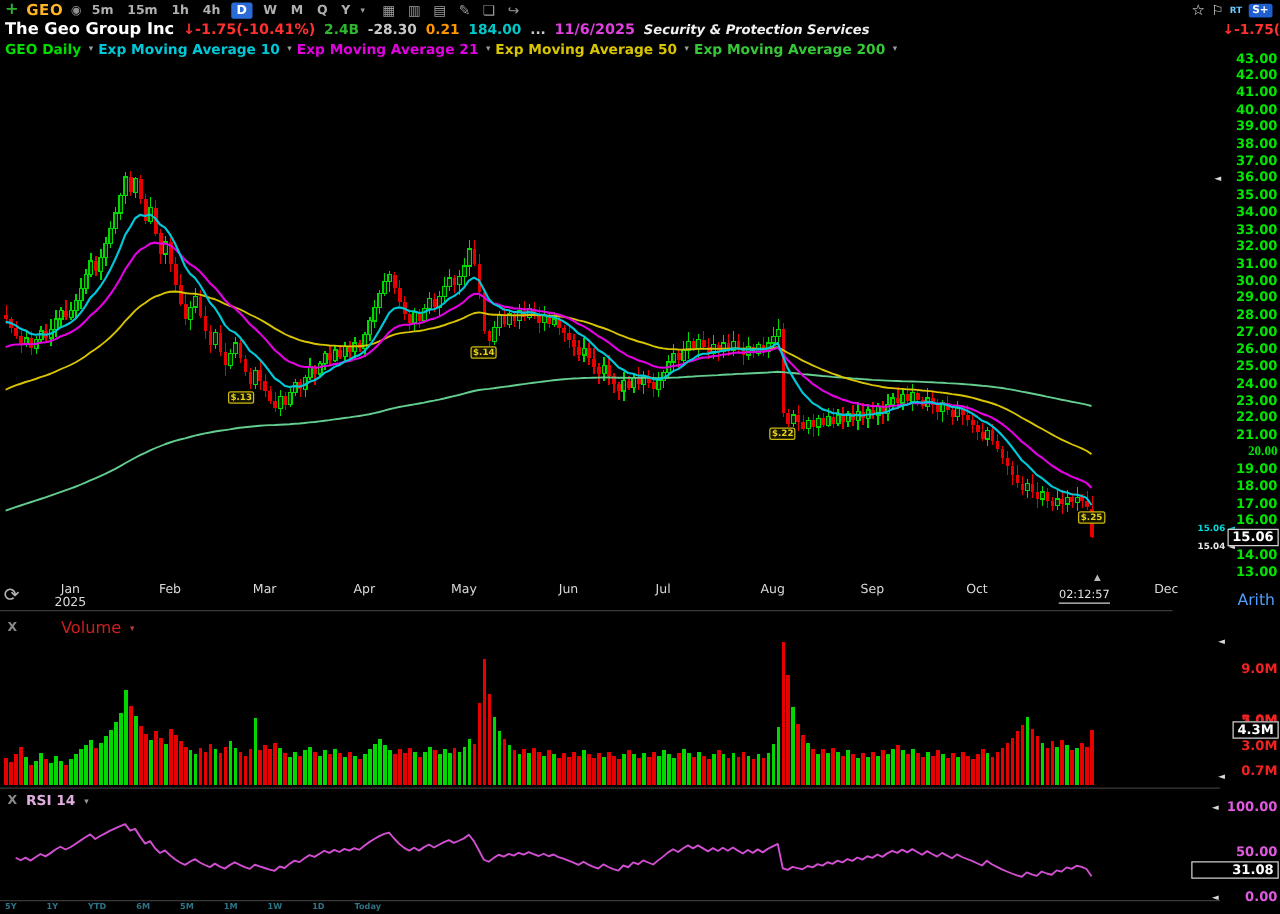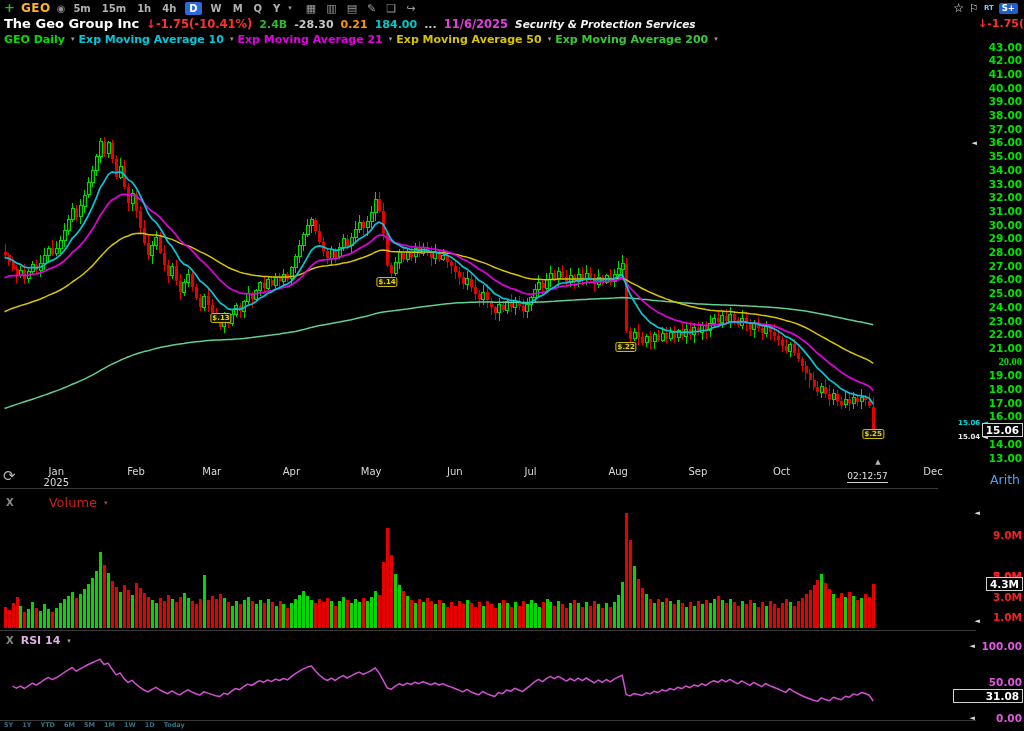--- a/index.html
+++ b/index.html
@@ -52,21 +52,21 @@
   .mrk{position:absolute;font-size:7px;z-index:4;}
   .monlab{position:absolute;color:#d9d9d9;font-size:10px;text-align:center;z-index:3;}
   .cntdwn{position:absolute;color:#e0e0e0;font-size:9px;z-index:3;
           border-bottom:1px solid #cfcfcf;padding-bottom:1px;}
   .arith{position:absolute;color:#4d9fff;font-size:12.5px;z-index:3;}
   .panehead{position:absolute;z-index:4;display:flex;align-items:center;gap:7px;}
   .xbtn{color:#8a8a8a;font-size:10px;font-weight:bold;}
   .volttl{color:#cc1f1f;font-size:13px;font-weight:normal;margin-left:28px;}
   .rsittl{color:#dfaedf;font-size:11px;font-weight:bold;}
   .refresh{position:absolute;color:#b5b5b5;font-size:15px;z-index:3;}
-  .ranges{position:absolute;left:4px;top:721px;display:flex;gap:9px;z-index:3;}
+  .ranges{position:absolute;left:4px;top:721px;display:flex;gap:24px;z-index:3;}
   .rng{color:#2e7486;font-size:6.5px;font-weight:bold;}
   .badge{position:absolute;z-index:3;background:#151500;border:1px solid #cdb80e;
          color:#e6d21a;font-size:7px;font-weight:bold;border-radius:2px;
          padding:0 1px;line-height:8px;transform:translateX(-50%);}
   .todaymrk{position:absolute;color:#b9b9b9;font-size:7px;z-index:3;}
 </style>
 </head>
 <body>
 
 <div class="app">
@@ -870,30 +870,30 @@
       <div class="monlab" style="left: 510.52px; top: 466px; width: 40px;">Jul</div>
       <div class="monlab" style="left: 598.19px; top: 466px; width: 40px;">Aug</div>
       <div class="monlab" style="left: 677.89px; top: 466px; width: 40px;">Sep</div>
       <div class="monlab" style="left: 761.575px; top: 466px; width: 40px;">Oct</div>
       <div class="monlab" style="left: 913.005px; top: 466px; width: 40px;">Dec</div>
       <div class="cntdwn" style="left: 847.245px; top: 471px;">02:12:57</div>
       <div class="vlab" style="top: 529.25px;">9.0M</div>
       <div class="vlab" style="top: 549.75px; margin-top: 21px;">7.0M</div>
       <div class="vlab" style="top: 570.25px;">5.0M</div>
       <div class="vlab" style="top: 590.75px;">3.0M</div>
-      <div class="vlab" style="top: 611.25px;">1.0M</div>
+      <div class="vlab" style="top: 611.25px;">0.7M</div>
       <div class="valbox" style="top: 576.925px;">4.3M</div>
       <div class="mrk" style="right: 44px; top: 509px; color: rgb(217, 217, 217);">◄</div>
       <div class="mrk" style="right: 44px; top: 617px; color: rgb(217, 217, 217);">◄</div>
       <div class="rlab" style="top: 639.5px;">100.00</div>
       <div class="rlab" style="top: 675.5px;">50.00</div>
       <div class="rlab" style="top: 711.5px;">0.00</div>
       <div class="valbox" style="top: 688.622px; padding-left: 32px;">31.08</div>
       <div class="mrk" style="right: 49px; top: 642px; color: rgb(217, 217, 217);">◄</div>
       <div class="mrk" style="right: 49px; top: 714px; color: rgb(217, 217, 217);">◄</div>
-      <div class="badge" style="left: 221px; top: 312.89px;">$.13</div>
+      <div class="badge" style="left: 193px; top: 312.89px;">$.13</div>
       <div class="badge" style="left: 387.06px; top: 277.27px;">$.14</div>
       <div class="badge" style="left: 626.16px; top: 341.66px;">$.22</div>
-      <div class="badge" style="left: 873.23px; top: 429px;">$.25</div>
+      <div class="badge" style="left: 873.23px; top: 409px;">$.25</div>
       <div class="todaymrk" style="left: 875.23px; top: 458px;">▲</div>
     </div>
 
 </div>
 
 </body></html>

